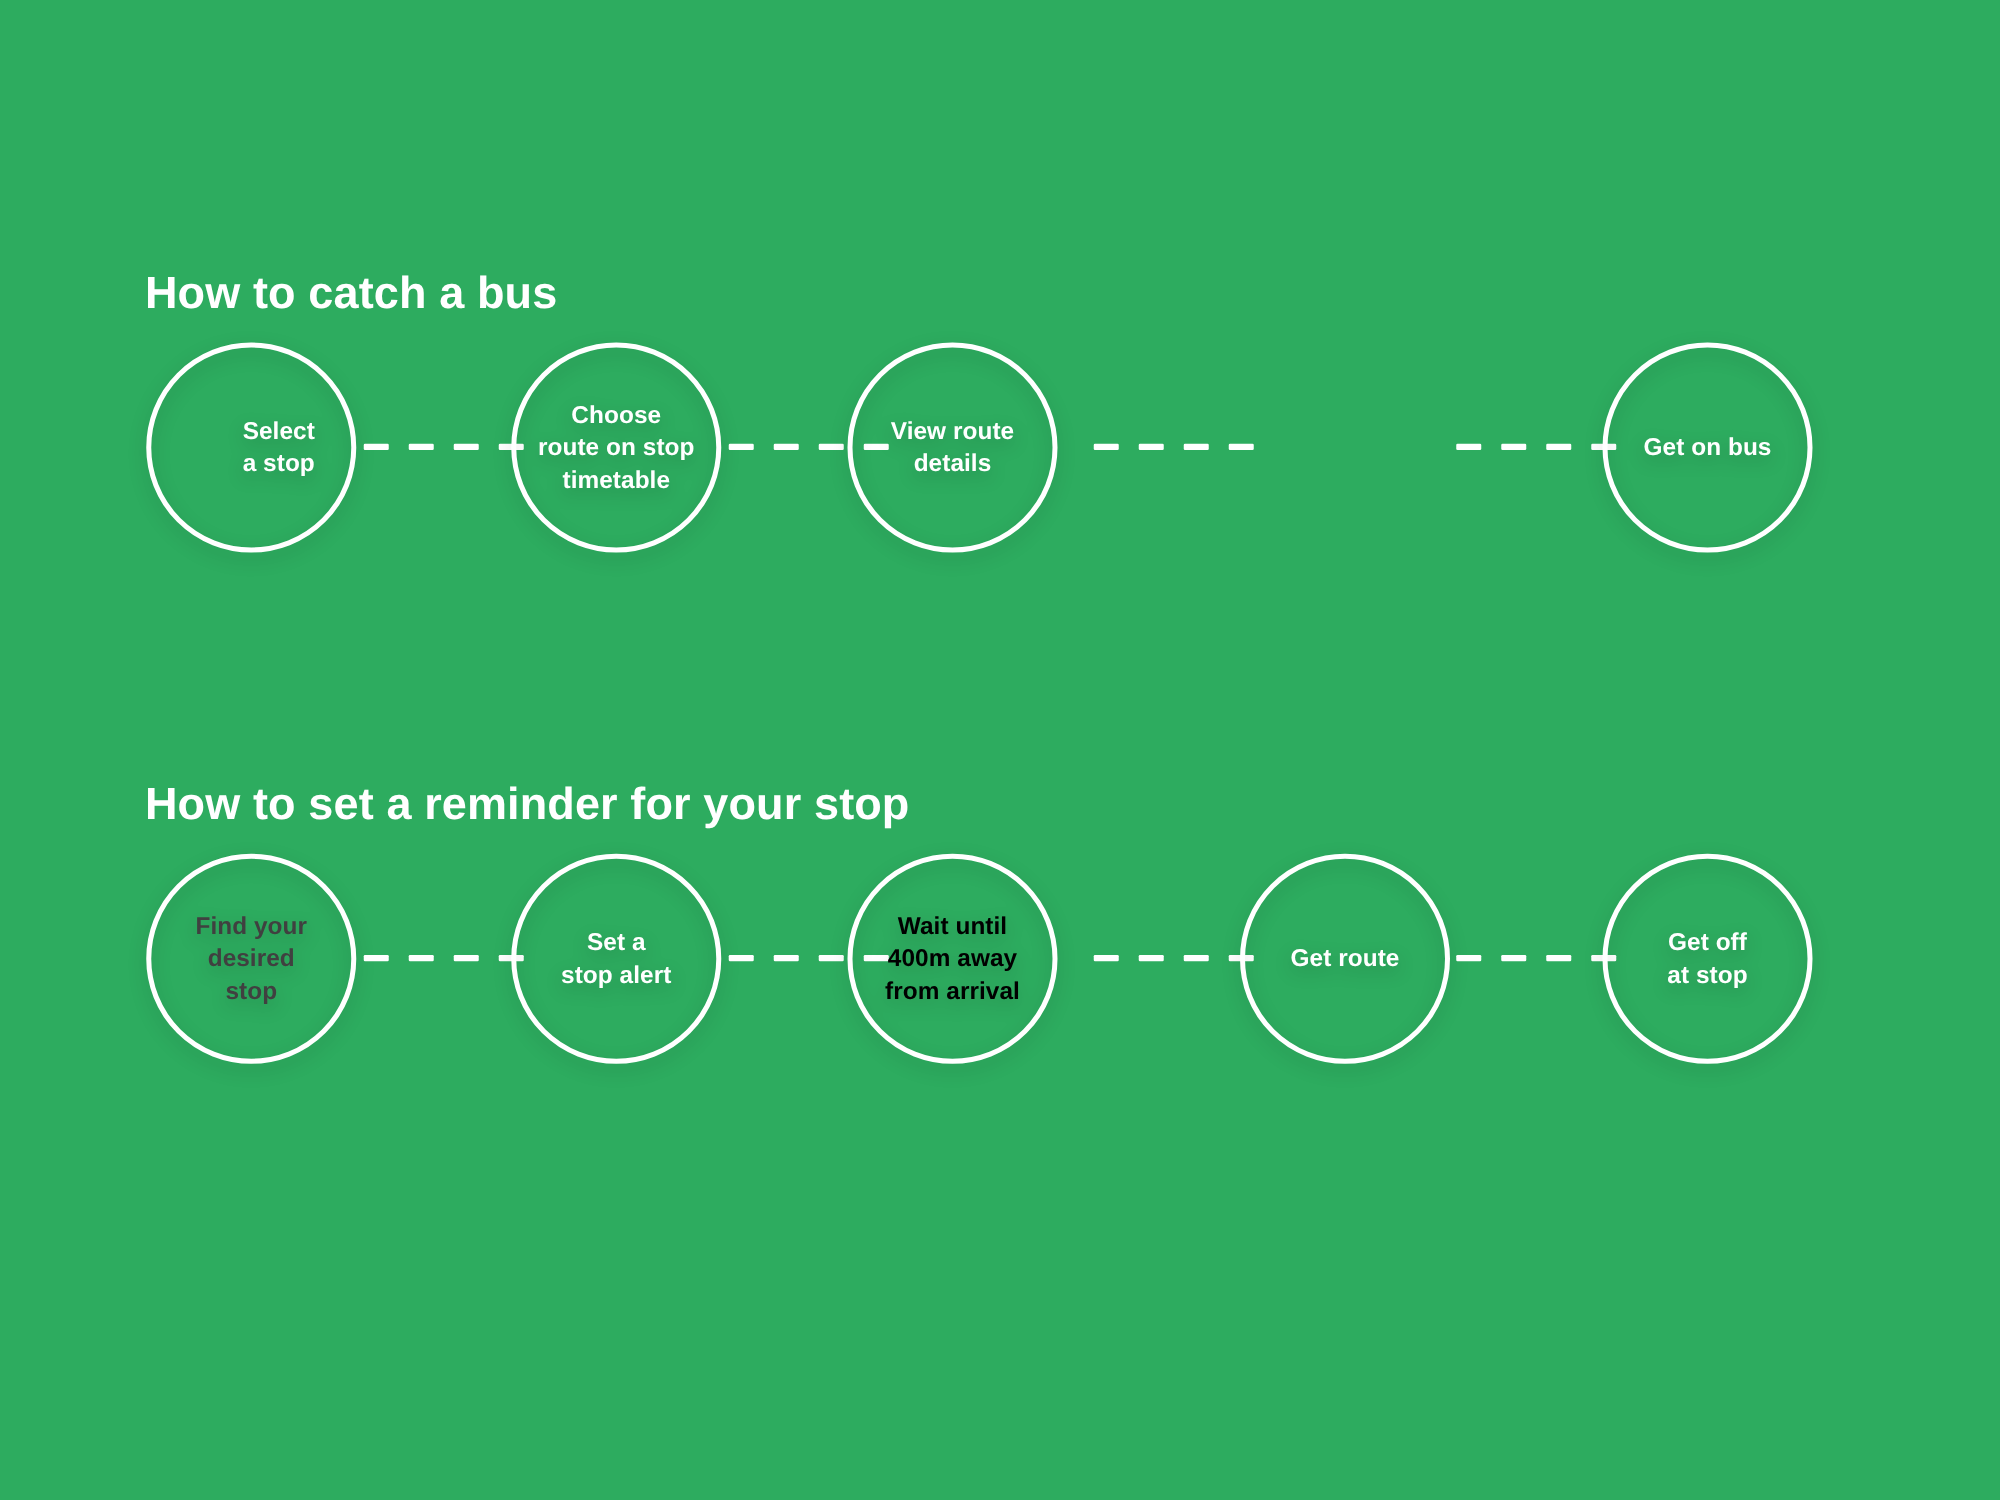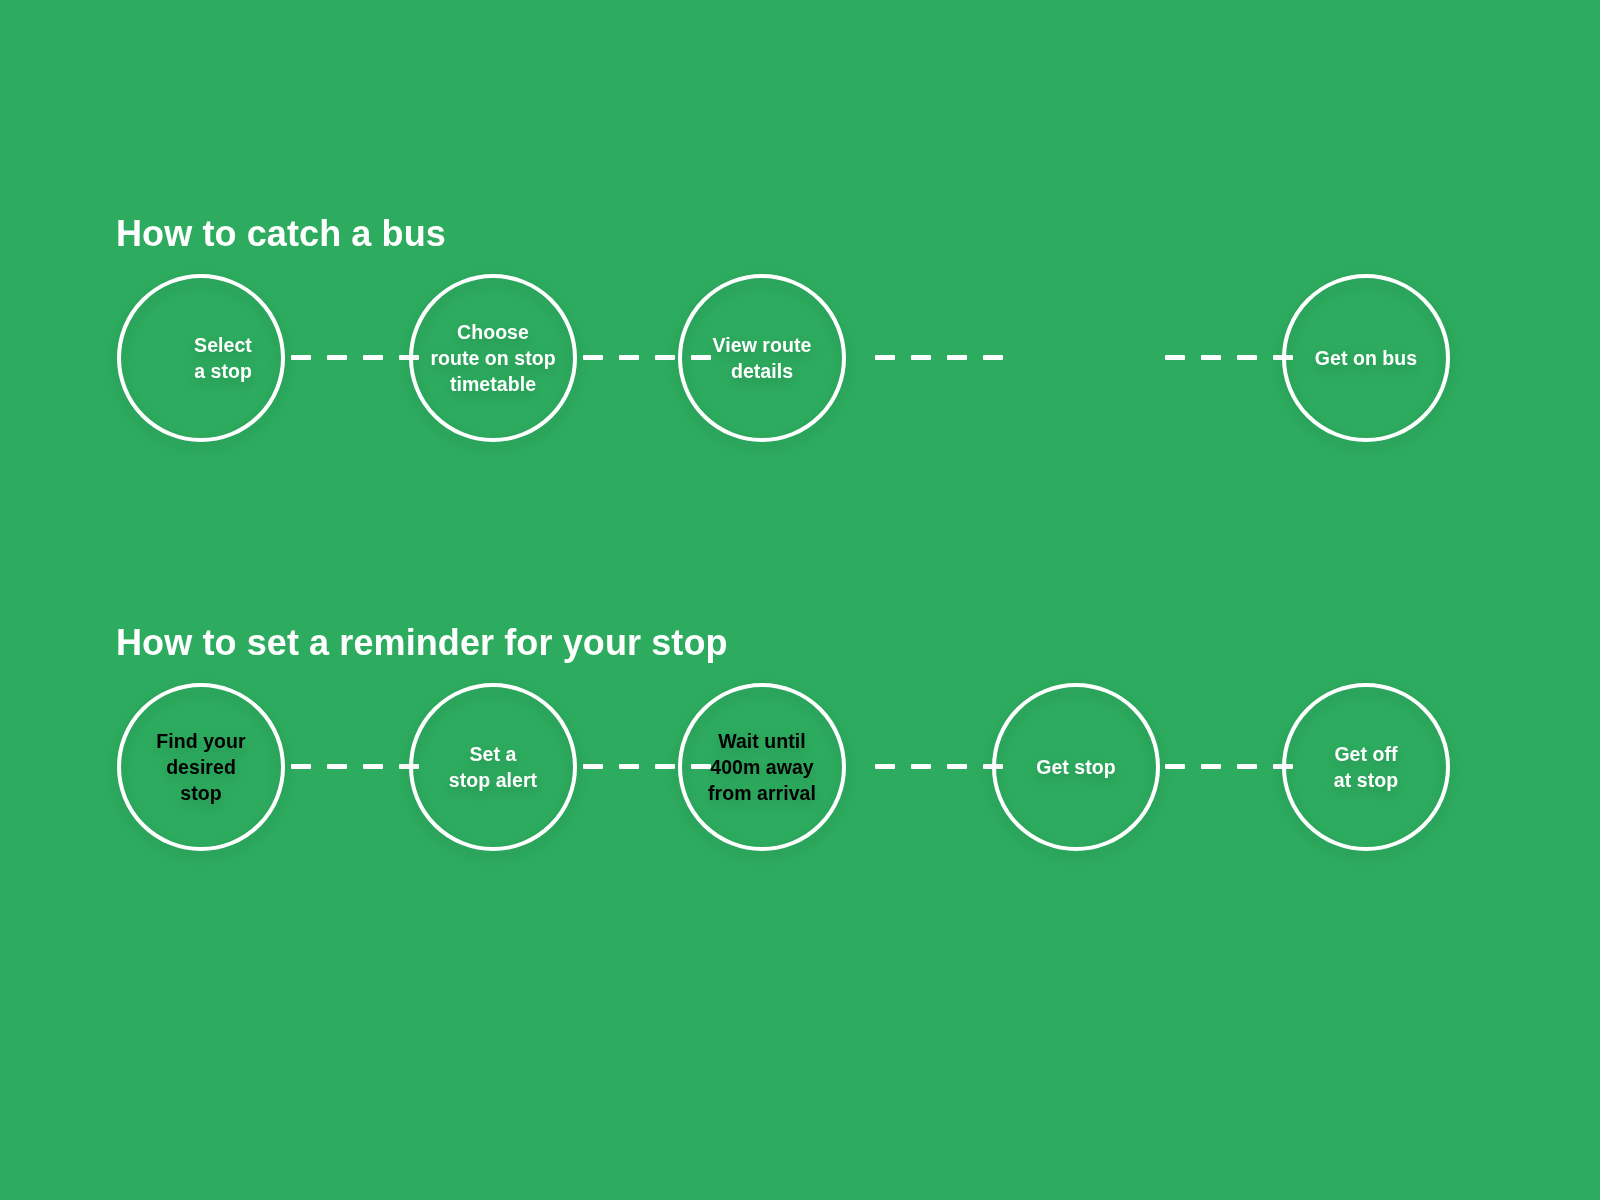--- a/index.html
+++ b/index.html
@@ -169,21 +169,21 @@
 
     </div>
   </div>
 
   <div class="section section-2">
     <h2 class="section-title" style="color: rgb(255, 255, 255);">How to set a reminder for your stop</h2>
 
     <div class="flow-row">
 
       <div class="node node-0" style="border-color: rgb(255, 255, 255); background: transparent;">
-        <span class="node-label" style="color: #000000;">Find your
+        <span class="node-label" style="color: #404040;">Find your
 desired
 stop</span>
       </div>
 
       <div class="connector connector-0">
         <span class="dash" style="background: rgb(255, 255, 255);"></span>
         <span class="dash" style="background: rgb(255, 255, 255);"></span>
         <span class="dash" style="background: rgb(255, 255, 255);"></span>
         <span class="dash" style="background: rgb(255, 255, 255);"></span>
       </div>
@@ -207,21 +207,21 @@
       </div>
 
       <div class="connector connector-2">
         <span class="dash" style="background: rgb(255, 255, 255);"></span>
         <span class="dash" style="background: rgb(255, 255, 255);"></span>
         <span class="dash" style="background: rgb(255, 255, 255);"></span>
         <span class="dash" style="background: rgb(255, 255, 255);"></span>
       </div>
 
       <div class="node node-3" style="border-color: rgb(255, 255, 255); background: transparent;">
-        <span class="node-label" style="color: rgb(255, 255, 255);">Get stop</span>
+        <span class="node-label" style="color: rgb(255, 255, 255);">Get route</span>
       </div>
 
       <div class="connector connector-3">
         <span class="dash" style="background: rgb(255, 255, 255);"></span>
         <span class="dash" style="background: rgb(255, 255, 255);"></span>
         <span class="dash" style="background: rgb(255, 255, 255);"></span>
         <span class="dash" style="background: rgb(255, 255, 255);"></span>
       </div>
 
       <div class="node node-4" style="border-color: rgb(255, 255, 255); background: transparent;">

